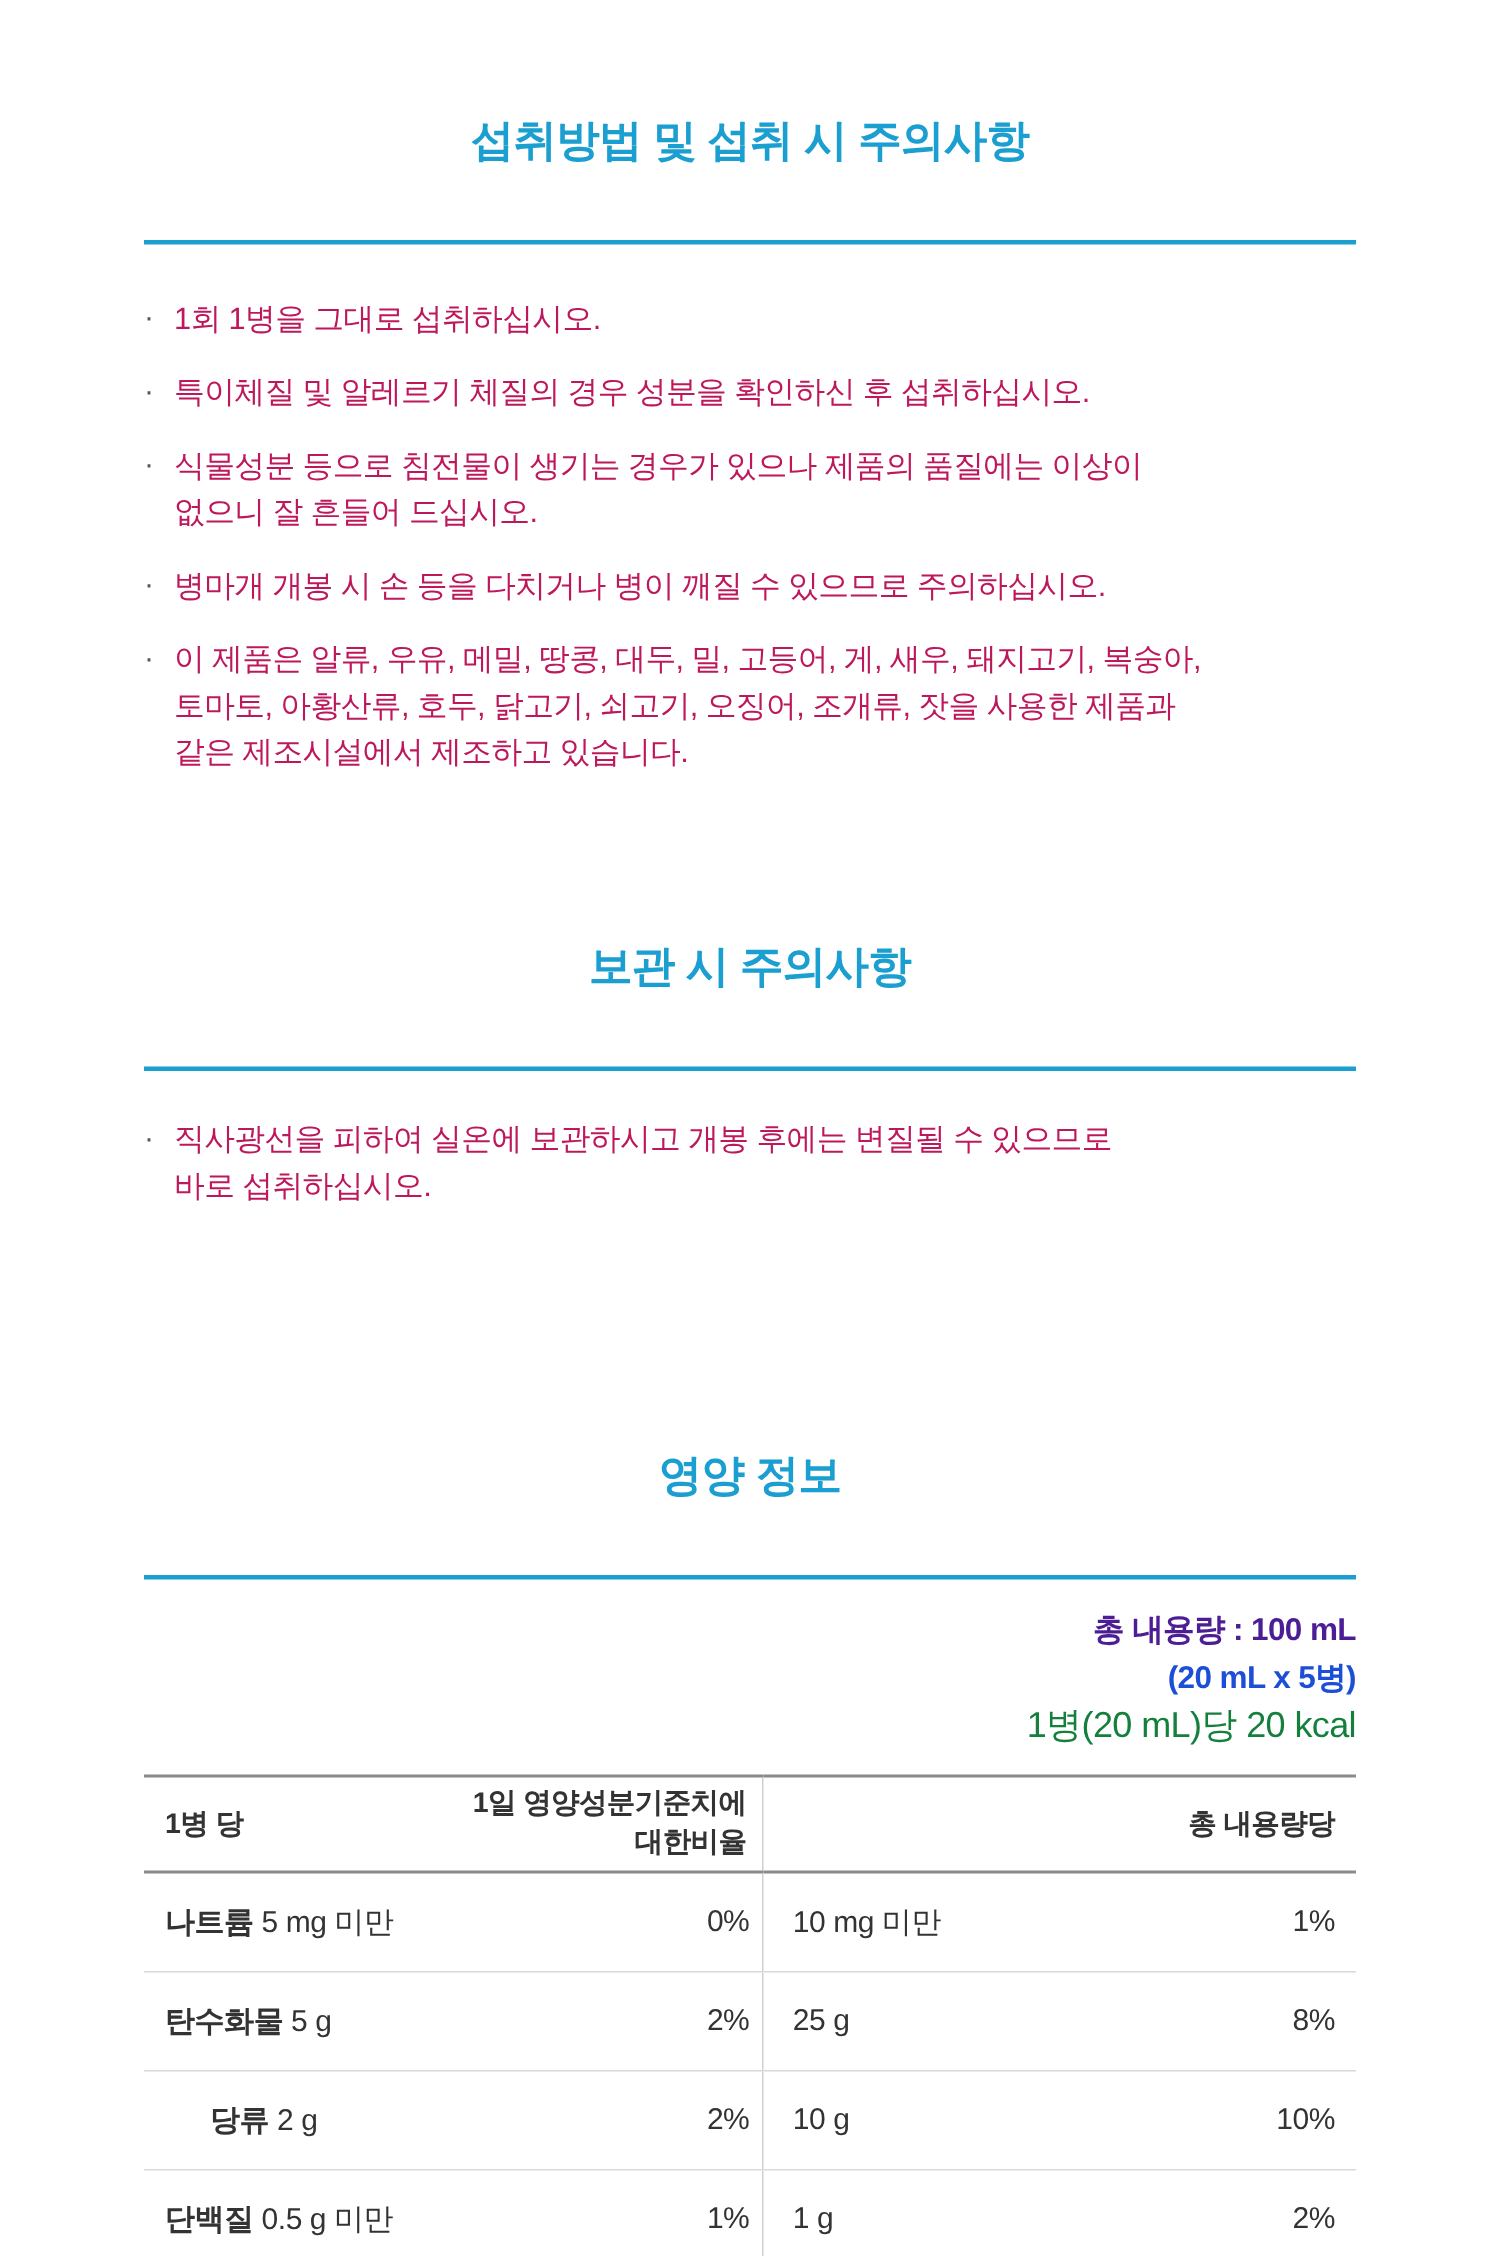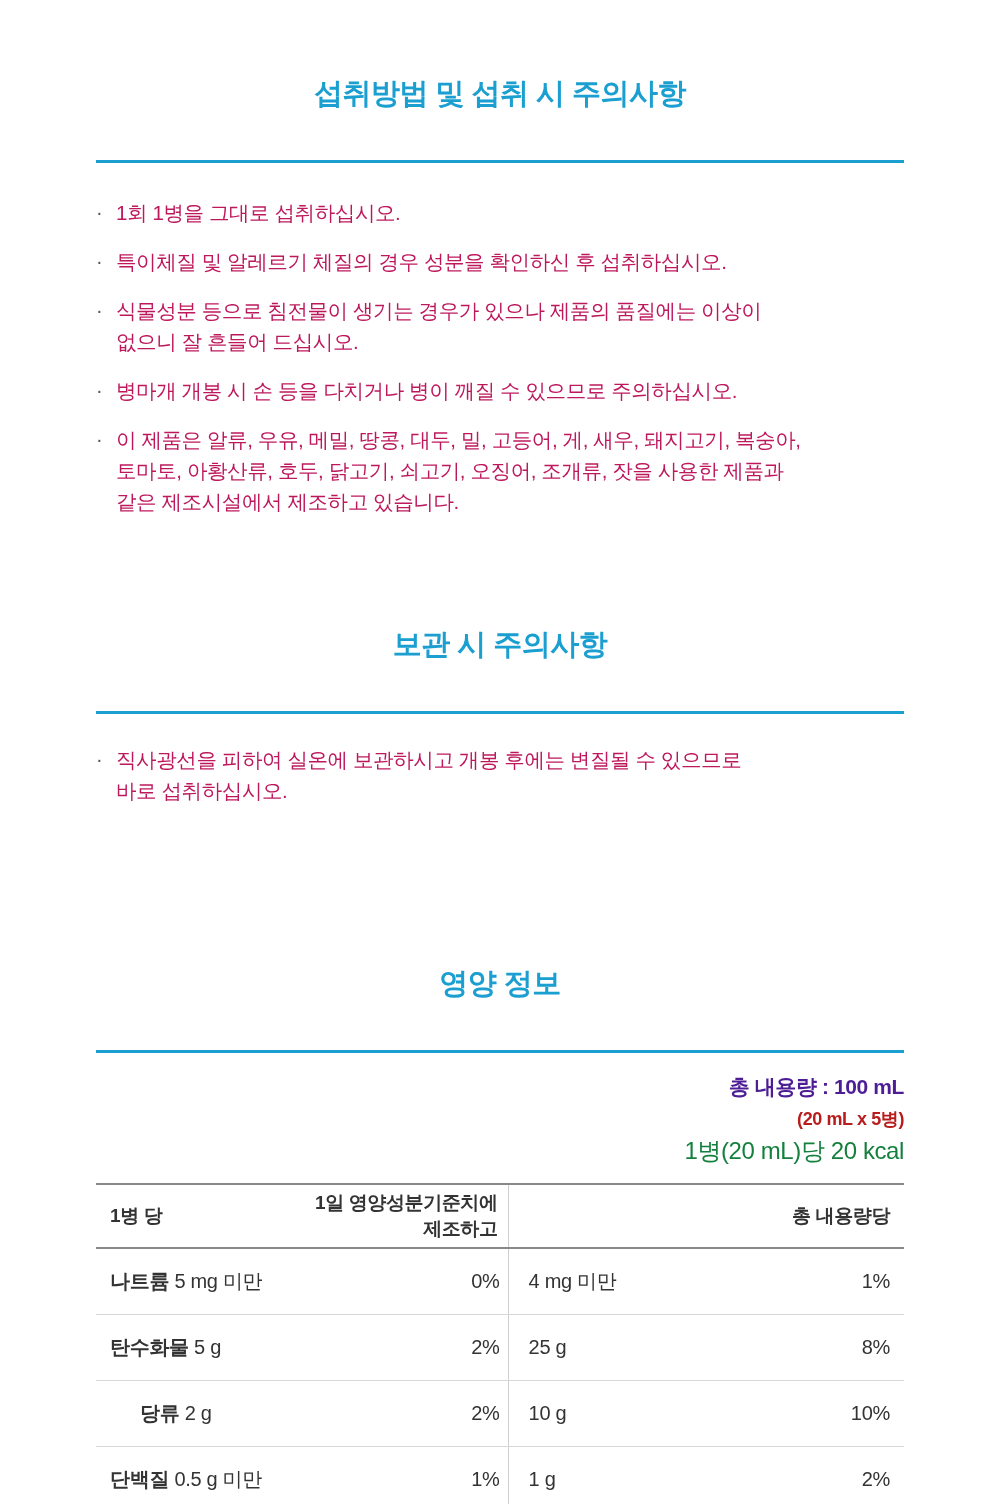--- a/index.html
+++ b/index.html
@@ -71,22 +71,22 @@
     margin-top: 18px;
     line-height: 32px;
   }
   .nutri-total {
     color: #4c1d95;
     font-size: 21px;
     font-weight: bold;
     letter-spacing: -0.4px;
   }
   .nutri-sub {
-    color: #b91c1c;
-    font-size: 18px;
+    color: #1d4ed8;
+    font-size: 21px;
     font-weight: bold;
     letter-spacing: -0.4px;
   }
   .nutri-kcal {
     color: #15803d;
     font-size: 24px;
     letter-spacing: -0.4px;
   }
 
   table.nutri {
@@ -192,36 +192,36 @@
     <div class="nutri-sub">(20 mL x 5병)</div>
     <div class="nutri-kcal">1병(20 mL)당 20 kcal</div>
   </div>
 
   <table class="nutri">
     <thead>
       <tr class="hdr-row">
         <th class="c1">1병 당</th>
         <th class="c2">
           <span class="hdr-pct">1일 영양성분기준치에</span>
-          <span class="hdr-pct">제조하고</span>
+          <span class="hdr-pct">대한비율</span>
         </th>
         <th class="c3"></th>
         <th class="c4">
           <span>총 내용량당</span>
         </th>
       </tr>
     </thead>
     <tbody>
       <tr class="data-row">
         <td class="c1 nut-name">
           <span>나트륨</span>
           <span class="amt">5 mg 미만</span>
         </td>
         <td class="c2">0%</td>
-        <td class="c3">4 mg 미만</td>
+        <td class="c3">10 mg 미만</td>
         <td class="c4">1%</td>
       </tr>
       <tr class="data-row">
         <td class="c1 nut-name">
           <span>탄수화물</span>
           <span class="amt">5 g</span>
         </td>
         <td class="c2">2%</td>
         <td class="c3">25 g</td>
         <td class="c4">8%</td>

